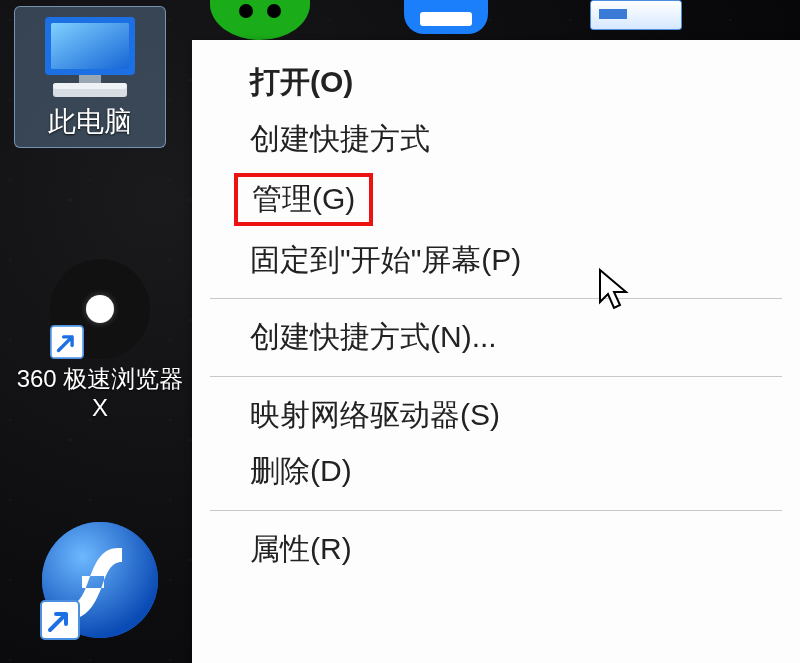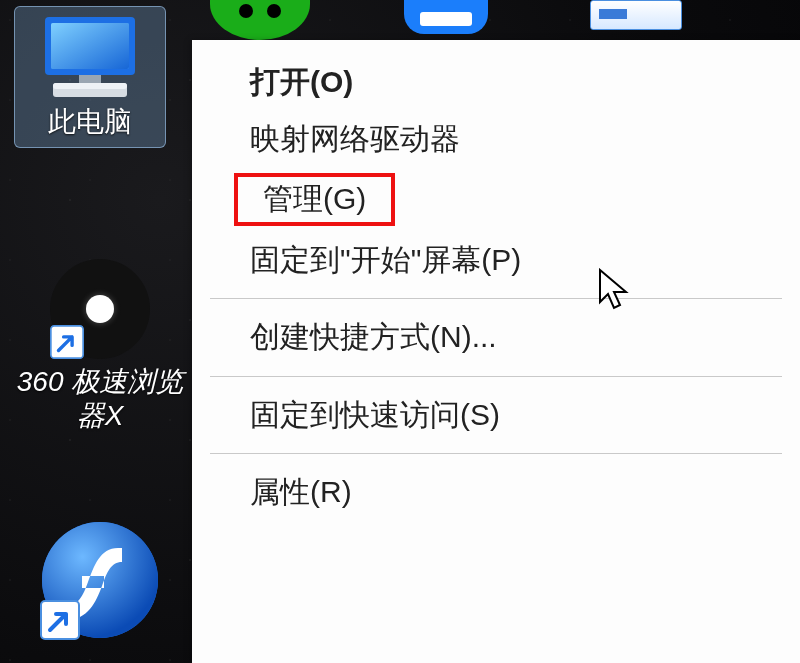--- a/index.html
+++ b/index.html
@@ -70,21 +70,21 @@
     width: 180px;
   }
   .browser-360 .swirl-wrap { position: relative; width: 108px; height: 108px; }
   .browser-360 .shortcut-badge {
     position: absolute;
     left: 4px;
     bottom: 4px;
     width: 34px;
     height: 34px;
   }
-  .browser-360 .label { font-size: 28px; font-style: italic; }
+  .browser-360 .label { font-size: 24px; }
 
   
   .flash-icon {
     left: 30px;
     top: 520px;
     width: 140px;
   }
   .flash-icon .flash-wrap { position: relative; width: 120px; height: 120px; }
   .flash-icon .shortcut-badge {
     position: absolute;
@@ -161,21 +161,21 @@
     line-height: 1.35;
     cursor: default;
     position: relative;
   }
   .menu-item.bold { font-weight: 700; }
   .menu-item.highlight {
     outline: 4px solid #e11; 
     outline-offset: -4px;
     display:inline-block;
     margin-left:42px;
-    padding:6px 29px;
+    padding:6px 18px;
   }
   .highlight-wrapper{
     padding:6px 0 6px 0;
   }
 
   .menu-sep {
     height: 1px;
     background: #c9c9c9;
     margin: 10px 18px;
   }
@@ -266,33 +266,34 @@
         <svg viewBox="0 0 40 40">
           <rect x="1" y="1" width="38" height="38" rx="4" fill="#fff" stroke="#4a8fe0" stroke-width="2"></rect>
           <path d="M10 30 L26 14 M26 14 h-10 M26 14 v10" stroke="#1d6fe4" stroke-width="4" fill="none" stroke-linecap="round"></path>
         </svg>
       </span>
     </div>
   </div>
 
   <div class="context-menu">
     <div class="menu-item bold">打开(O)</div>
-    <div class="menu-item">映射网络驱动器</div>
+    <div class="menu-item">创建快捷方式</div>
     <div class="highlight-wrapper">
       <span class="menu-item highlight">管理(G)</span>
     </div>
     <div class="menu-item">固定到"开始"屏幕(P)</div>
 
     <div class="menu-sep"></div>
 
     <div class="menu-item">创建快捷方式(N)...</div>
 
     <div class="menu-sep"></div>
 
-    <div class="menu-item">固定到快速访问(S)</div>
+    <div class="menu-item">映射网络驱动器(S)</div>
+    <div class="menu-item">删除(D)</div>
 
     <div class="menu-sep"></div>
 
     <div class="menu-item">属性(R)</div>
   </div>
 
   <svg class="cursor-arrow" viewBox="0 0 34 44">
     <path d="M2 2 L2 34 L10 26 L16 40 L22 37 L16 24 L28 24 Z" fill="#fff" stroke="#000" stroke-width="2"></path>
   </svg>
 

